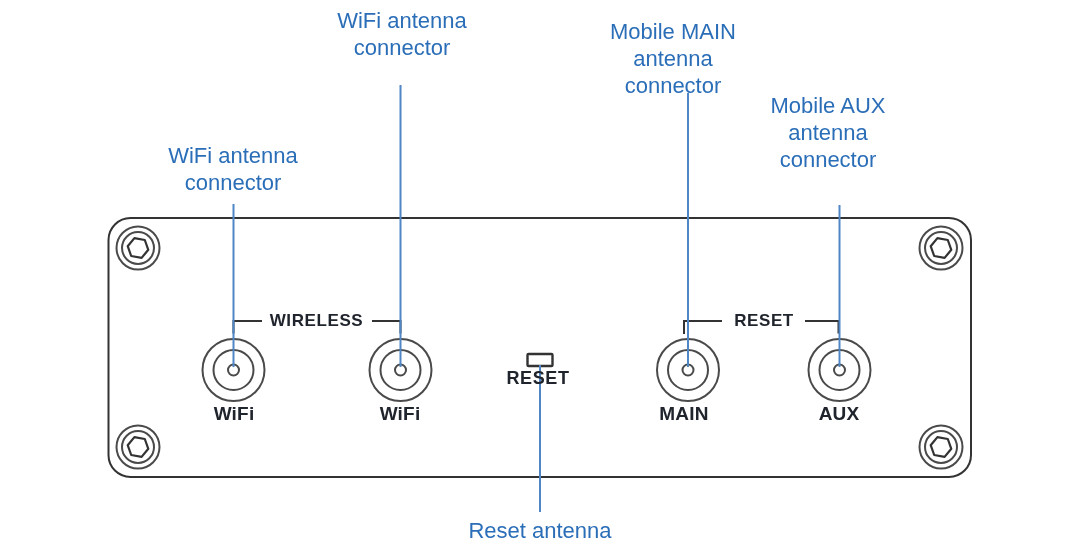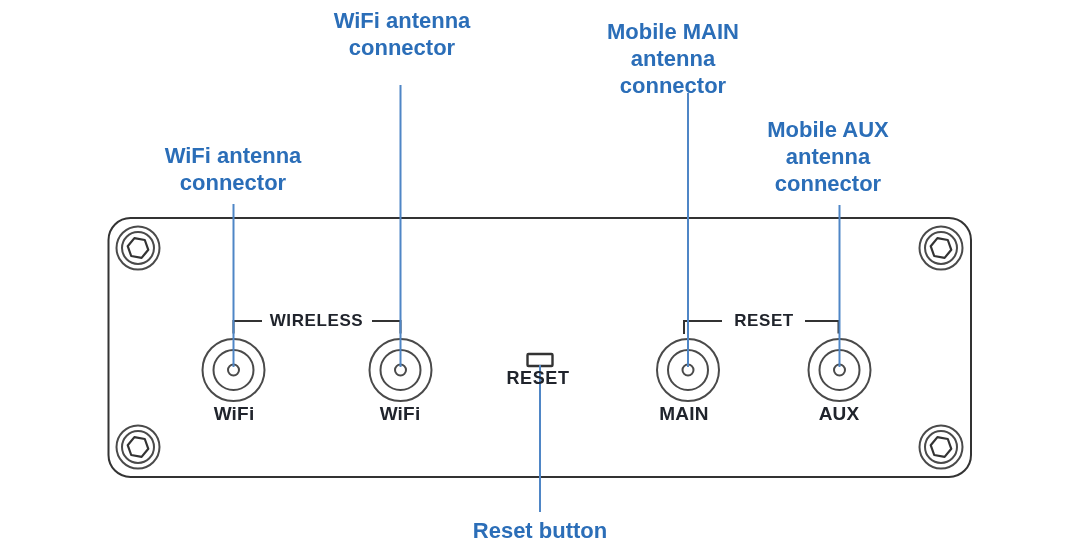--- a/index.html
+++ b/index.html
@@ -21,21 +21,21 @@
   .leader  { fill: none; stroke: var(--leader-line, #4f86c6); stroke-width: 2; }
   .hole    { fill: #ffffff; stroke: var(--panel-outline, #333); stroke-width: 2.4; }
 
   
   .callout {
     position: absolute;
     transform: translateX(-50%);
     text-align: center;
     white-space: pre-line;
     color: var(--callout-text, #2b6eb8);
-    font-weight: 700;
+    font-weight: 400;
     font-size: 22px;
     line-height: 27px;
   }
   .dark-label {
     position: absolute;
     transform: translateX(-50%);
     color: var(--dark-text, #20242c);
     font-weight: 700;
     white-space: nowrap;
   }
@@ -105,25 +105,25 @@
   <div class="callout" style="left:233px; top:142px;">WiFi antenna
 connector</div>
 
   <div class="callout" style="left:402px; top:7px;">WiFi antenna
 connector</div>
 
   <div class="callout" style="left:673px; top:18px;">Mobile MAIN
 antenna
 connector</div>
 
-  <div class="callout" style="left:828px; top:116px;">Mobile AUX
+  <div class="callout" style="left:828px; top:92px;">Mobile AUX
 antenna
 connector</div>
 
-  <div class="callout" style="left:540px; top:517px;">Reset button</div>
+  <div class="callout" style="left:540px; top:517px;">Reset antenna</div>
 
   <div class="dark-label group-label" style="left:316.5px;">WIRELESS</div>
 
   <div class="dark-label group-label" style="left:764px;">RESET</div>
 
   <div class="dark-label port-label" style="left:234px;">WiFi</div>
 
   <div class="dark-label port-label" style="left:400px;">WiFi</div>
 
   <div class="dark-label port-label" style="left:684px;">MAIN</div>

